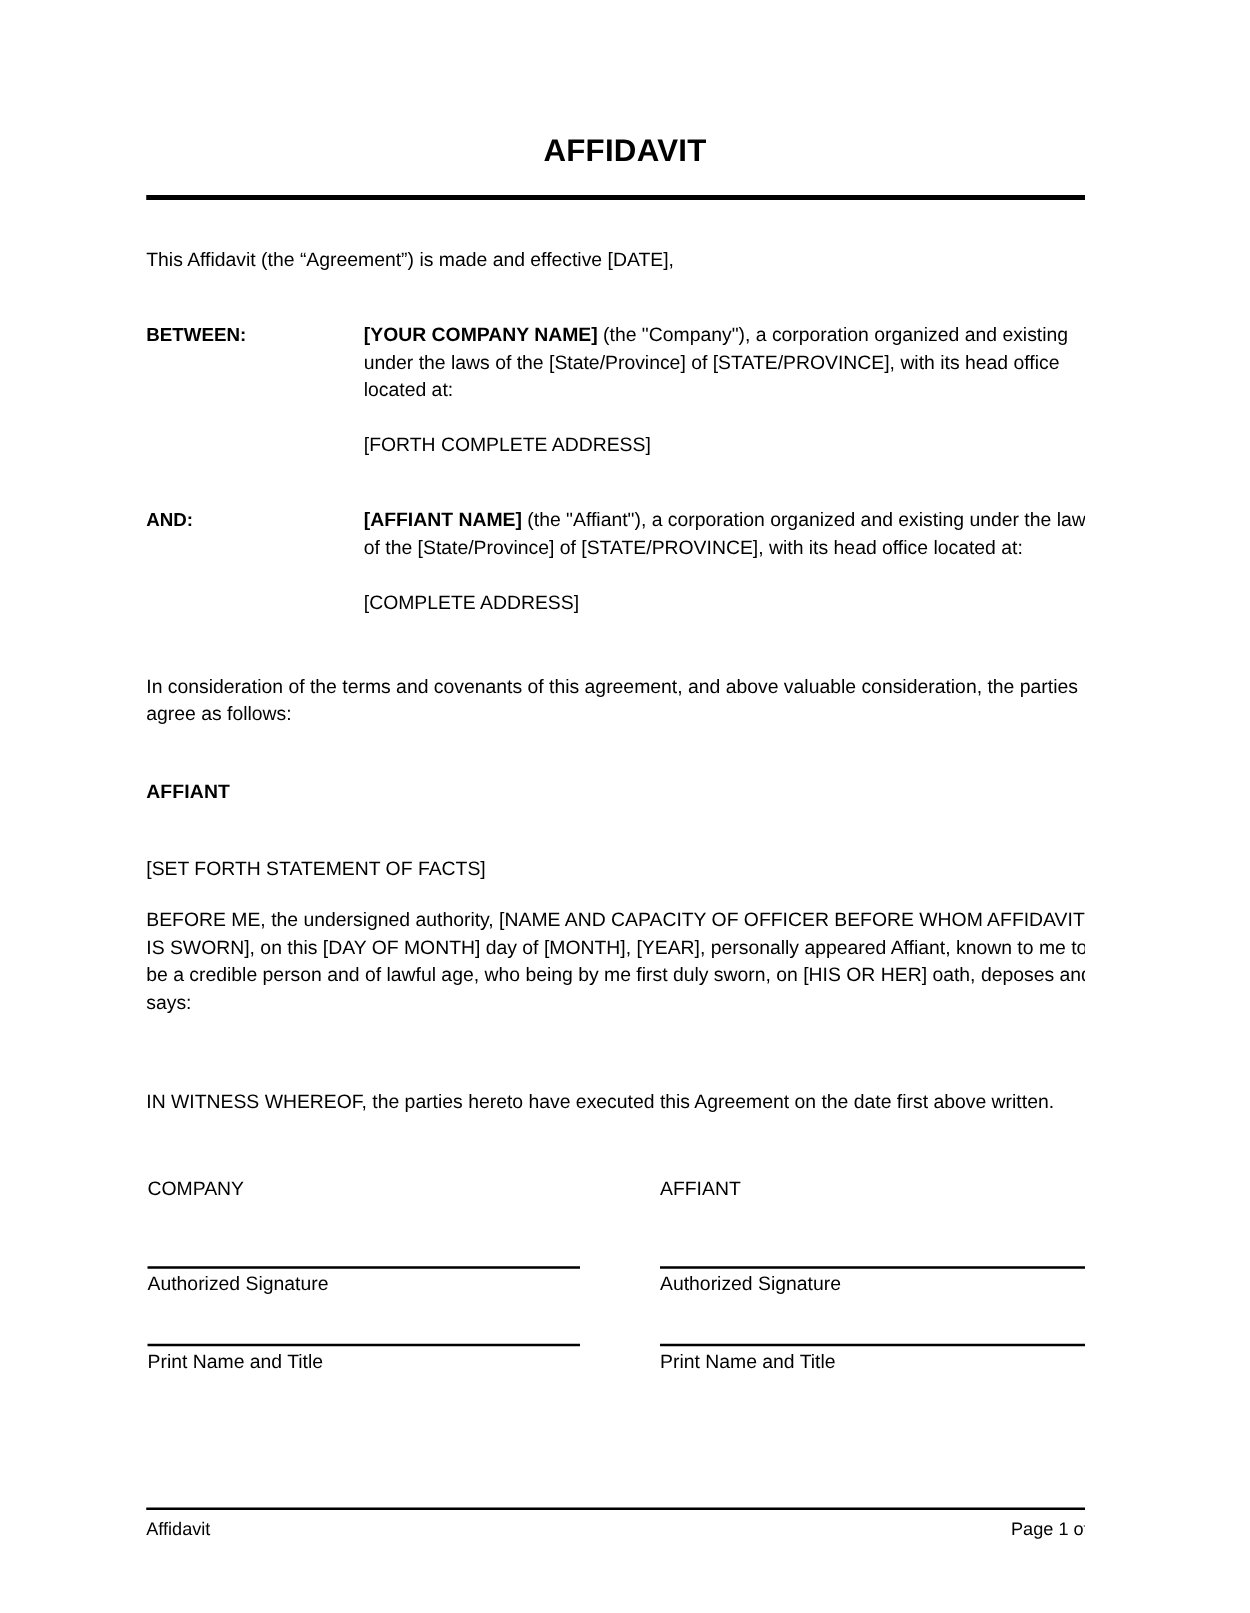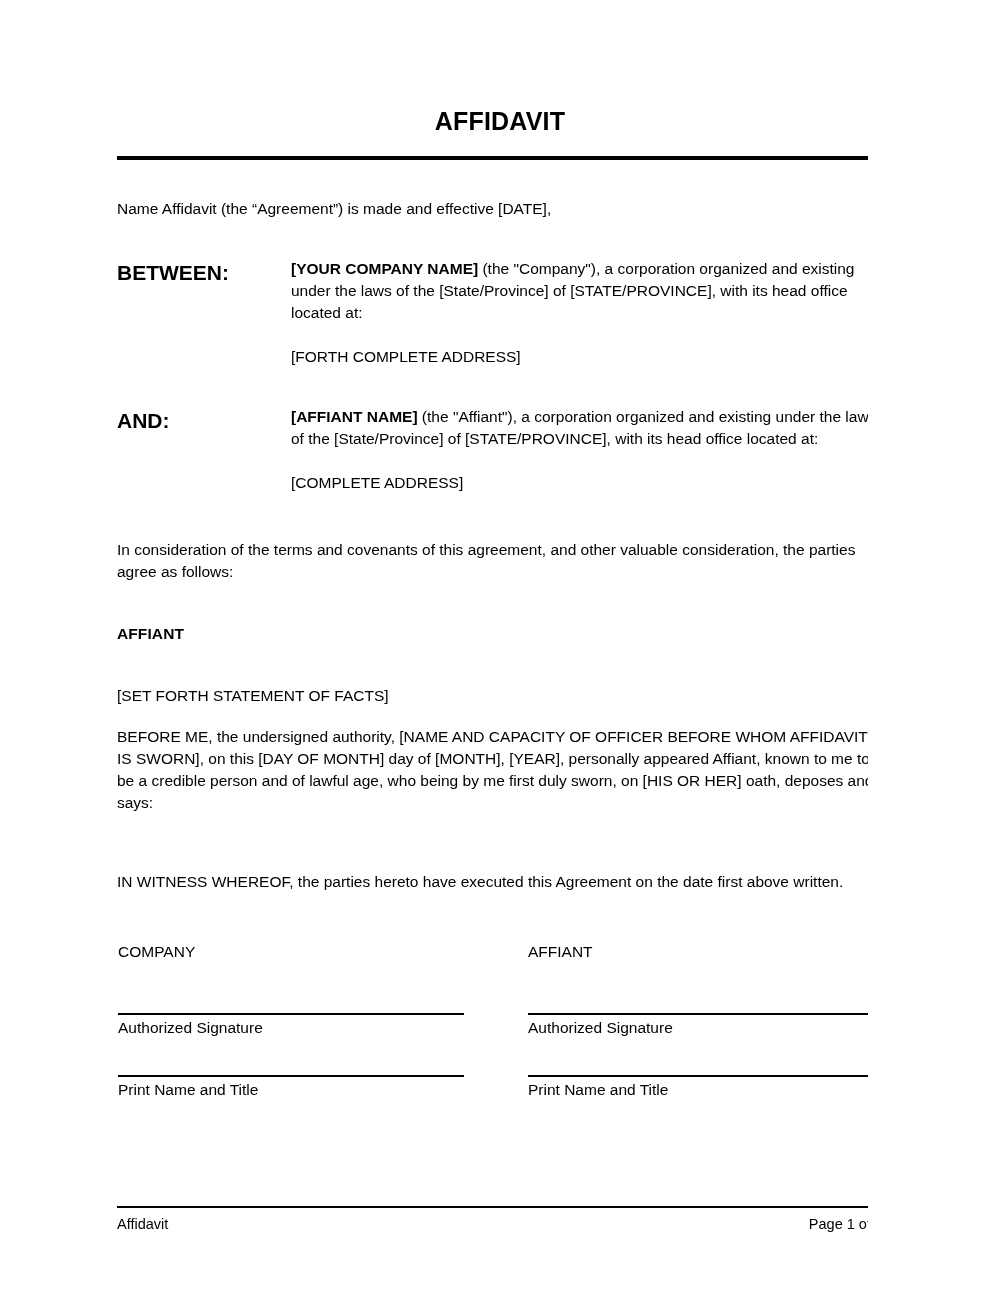--- a/index.html
+++ b/index.html
@@ -52,21 +52,21 @@
     margin-top: 38px;
   }
 
   .party-block {
     display: flex;
     margin-top: 38px;
   }
   .party-label {
     width: 174px;
     flex: 0 0 174px;
-    font-size: 21px;
+    font-size: 15px;
     font-weight: bold;
     line-height: 1.42;
   }
   .party-body {
     flex: 1 1 auto;
     font-size: 15.5px;
     line-height: 1.42;
   }
   .party-body .addr {
     margin-top: 22px;
@@ -136,39 +136,39 @@
 </head>
 <body>
 
 <div class="page">
 
   <div class="content">
 
     <h1 class="doc-title">AFFIDAVIT</h1>
     <div class="title-rule"></div>
 
-    <p class="para intro-para">Name Affidavit (the “Agreement”) is made and effective [DATE],</p>
+    <p class="para intro-para">This Affidavit (the “Agreement”) is made and effective [DATE],</p>
 
     <div class="party-block">
       <div class="party-label">BETWEEN:</div>
       <div class="party-body">
         <span><b class="strong">[YOUR COMPANY NAME]</b><span> (the "Company"), a corporation organized and existing under the laws of the [State/Province] of [STATE/PROVINCE], with its head office located at:</span></span>
         <div class="addr">[FORTH COMPLETE ADDRESS]</div>
       </div>
     </div>
 
     <div class="party-block">
       <div class="party-label">AND:</div>
       <div class="party-body">
         <span><b class="strong">[AFFIANT NAME]</b><span> (the "Affiant"), a corporation organized and existing under the laws of the [State/Province] of [STATE/PROVINCE], with its head office located at:</span></span>
         <div class="addr">[COMPLETE ADDRESS]</div>
       </div>
     </div>
 
-    <p class="para consider-para">In consideration of the terms and covenants of this agreement, and other valuable consideration, the parties agree as follows:</p>
+    <p class="para consider-para">In consideration of the terms and covenants of this agreement, and above valuable consideration, the parties agree as follows:</p>
 
     <div class="section-heading">AFFIANT</div>
 
     <p class="para facts-line">[SET FORTH STATEMENT OF FACTS]</p>
 
     <p class="para recitals-body">BEFORE ME, the undersigned authority, [NAME AND CAPACITY OF OFFICER BEFORE WHOM AFFIDAVIT IS SWORN], on this [DAY OF MONTH] day of [MONTH], [YEAR], personally appeared Affiant, known to me to be a credible person and of lawful age, who being by me first duly sworn, on [HIS OR HER] oath, deposes and says:</p>
 
     <p class="para witness-para">IN WITNESS WHEREOF, the parties hereto have executed this Agreement on the date first above written.</p>
 
     <div class="sig-area">

